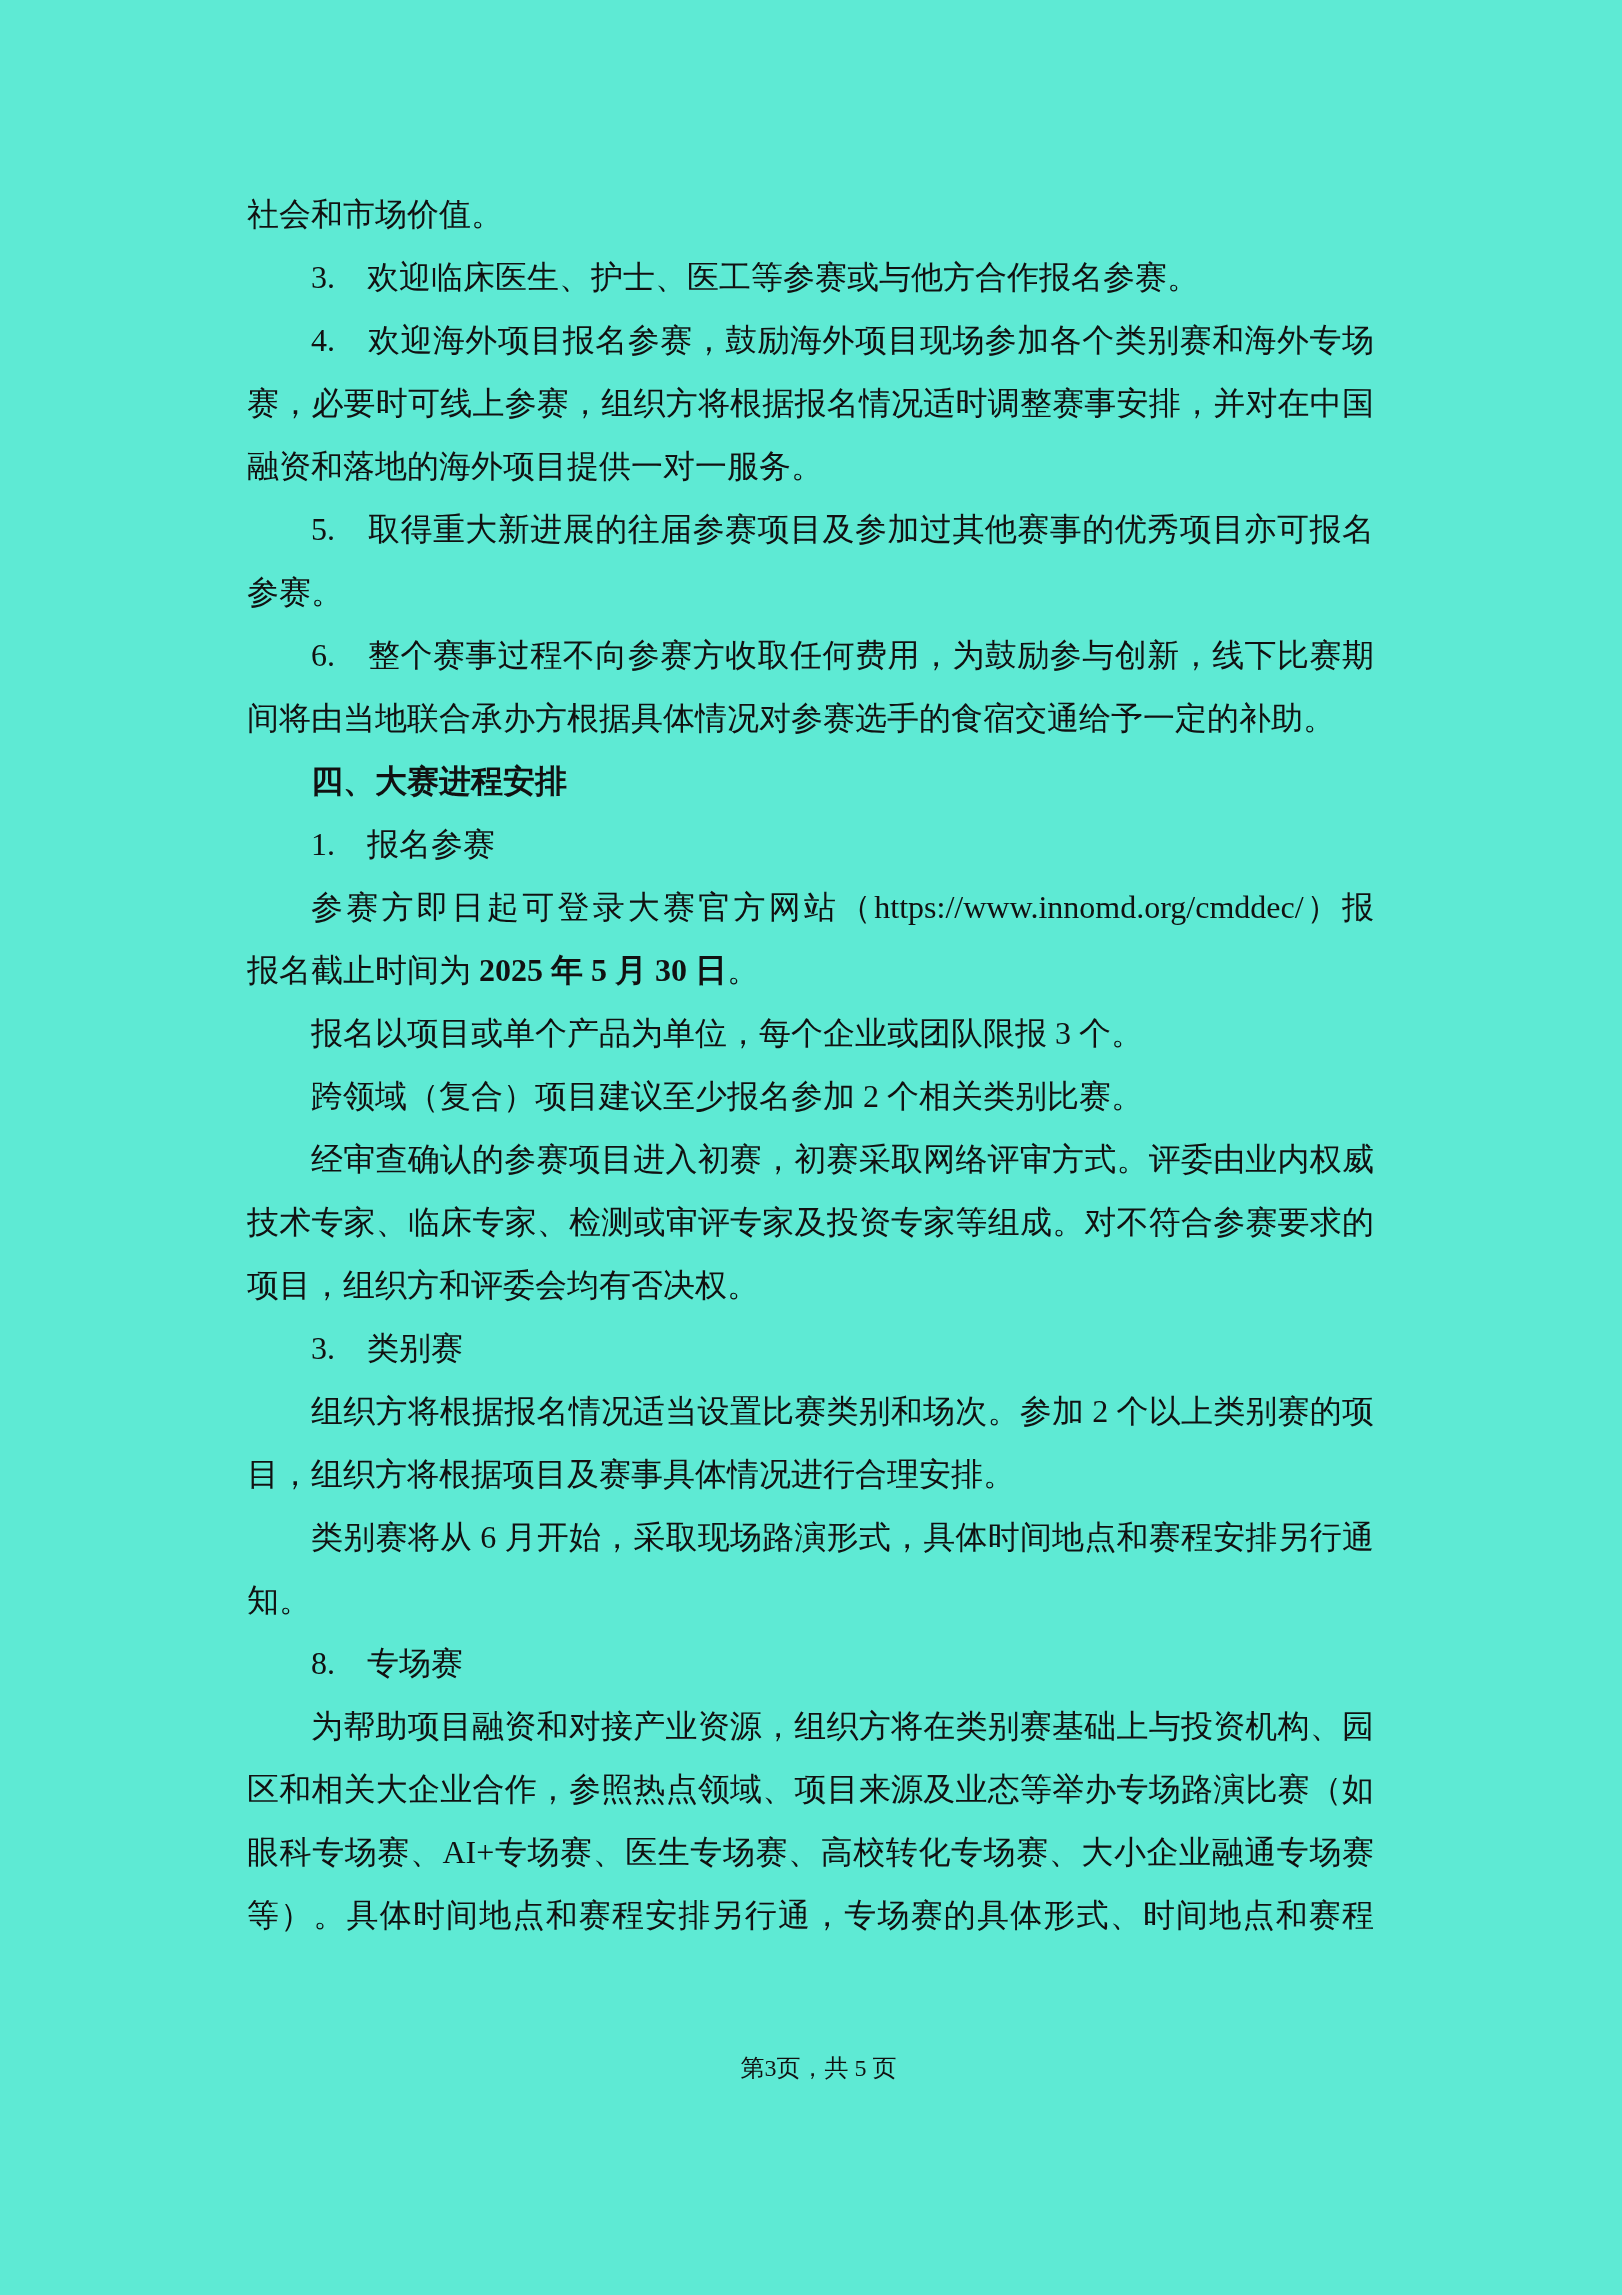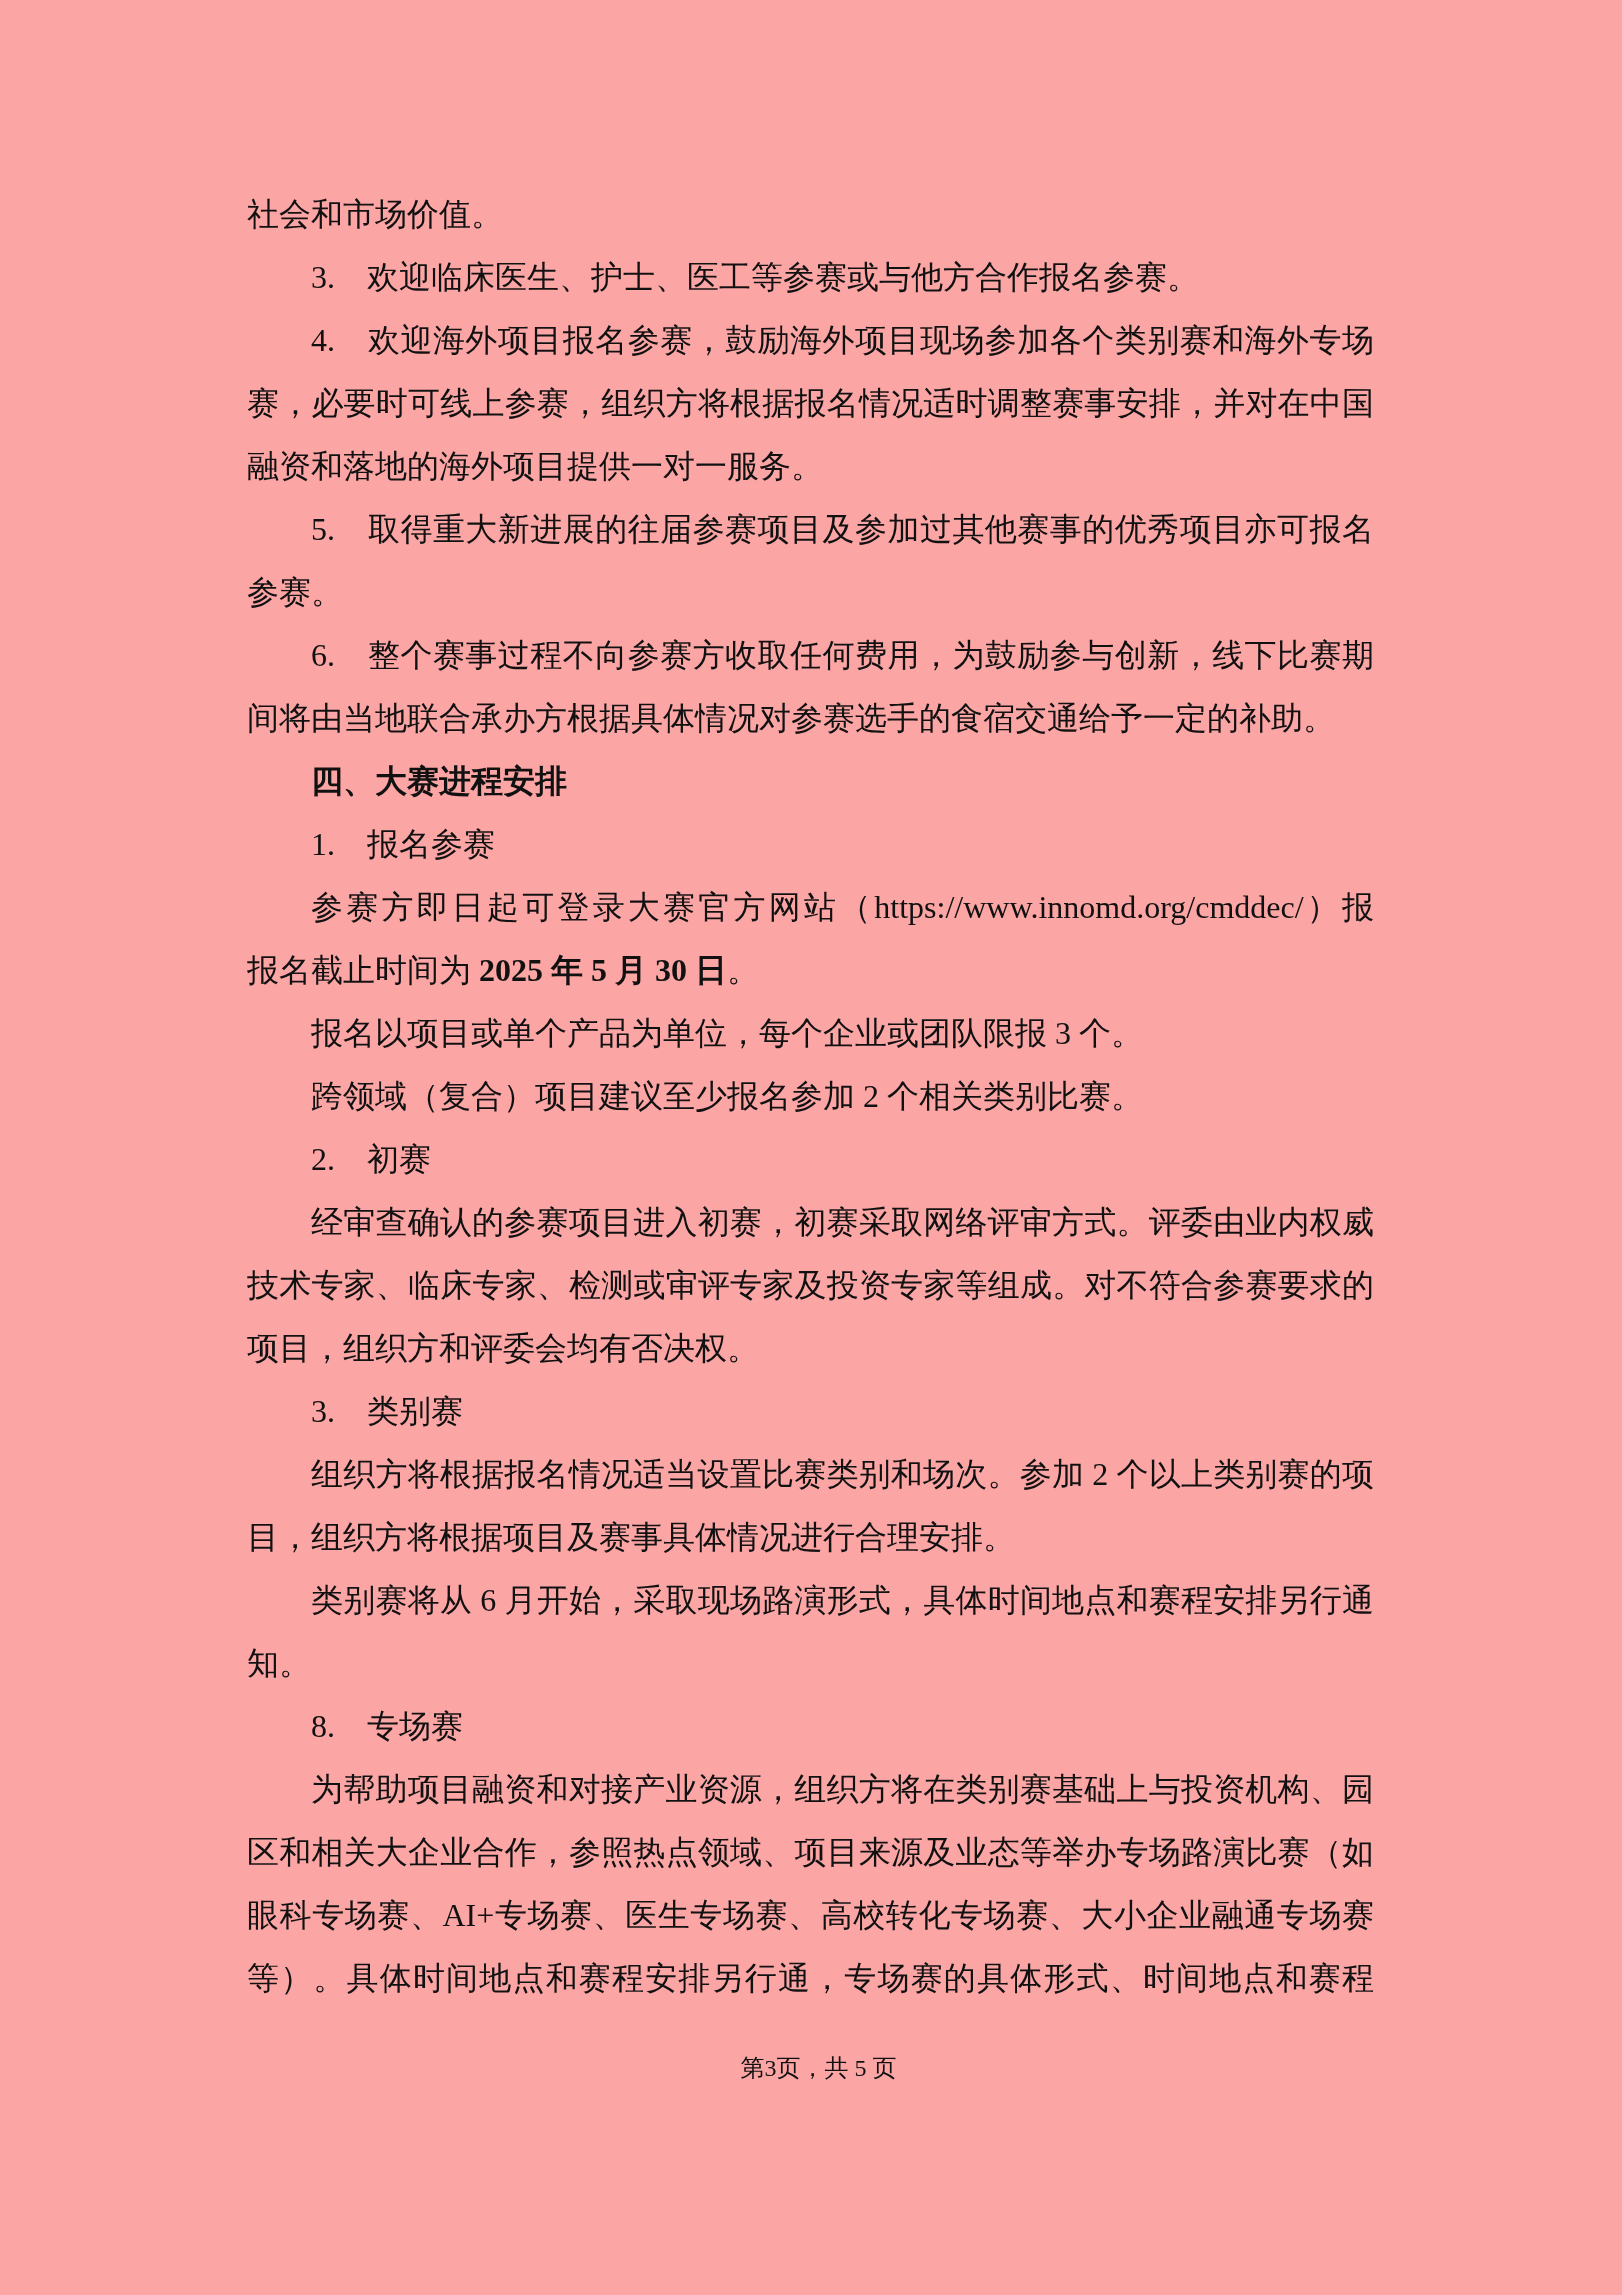--- a/index.html
+++ b/index.html
@@ -1,19 +1,19 @@
 <!DOCTYPE html>
 <html style="font-size:10.5px"><head>
 <meta charset="utf-8">
 <style>
   html,body{margin:0;padding:0;background:#777;}
   .page{
     position:relative;
     width:1623px;height:2295px;
-    background:#fca5a5;
+    background:#5eead4;
     font-family:"Liberation Serif","DejaVu Serif",serif;
     color:#111;
     overflow:hidden;
   }
   .doc-body{
     position:absolute;
     left:247px;top:183px;
     width:1127px;
   }
   .line{
@@ -54,21 +54,20 @@
       <div class="line indent just"><span>5.　取得重大新进展的往届参赛项目及参加过其他赛事的优秀项目亦可报名</span></div>
       <div class="line"><span>参赛。</span></div>
       <div class="line indent just"><span>6.　整个赛事过程不向参赛方收取任何费用，为鼓励参与创新，线下比赛期</span></div>
       <div class="line"><span>间将由当地联合承办方根据具体情况对参赛选手的食宿交通给予一定的补助。</span></div>
       <div class="line indent heading"><span class="b">四、大赛进程安排</span></div>
       <div class="line indent"><span>1.　报名参赛</span></div>
       <div class="line indent just"><span>参赛方即日起可登录大赛官方网站（https://www.innomd.org/cmddec/）报名，</span></div>
       <div class="line"><span>报名截止时间为 </span><span class="b">2025 年 5 月 30 日</span><span>。</span></div>
       <div class="line indent"><span>报名以项目或单个产品为单位，每个企业或团队限报 3 个。</span></div>
       <div class="line indent"><span>跨领域（复合）项目建议至少报名参加 2 个相关类别比赛。</span></div>
-      <div class="line indent"><span>2.　初赛</span></div>
       <div class="line indent just"><span>经审查确认的参赛项目进入初赛，初赛采取网络评审方式。评委由业内权威</span></div>
       <div class="line just"><span>技术专家、临床专家、检测或审评专家及投资专家等组成。对不符合参赛要求的</span></div>
       <div class="line"><span>项目，组织方和评委会均有否决权。</span></div>
       <div class="line indent"><span>3.　类别赛</span></div>
       <div class="line indent just"><span>组织方将根据报名情况适当设置比赛类别和场次。参加 2 个以上类别赛的项</span></div>
       <div class="line"><span>目，组织方将根据项目及赛事具体情况进行合理安排。</span></div>
       <div class="line indent just"><span>类别赛将从 6 月开始，采取现场路演形式，具体时间地点和赛程安排另行通</span></div>
       <div class="line"><span>知。</span></div>
       <div class="line indent"><span>8.　专场赛</span></div>
       <div class="line indent just"><span>为帮助项目融资和对接产业资源，组织方将在类别赛基础上与投资机构、园</span></div>

